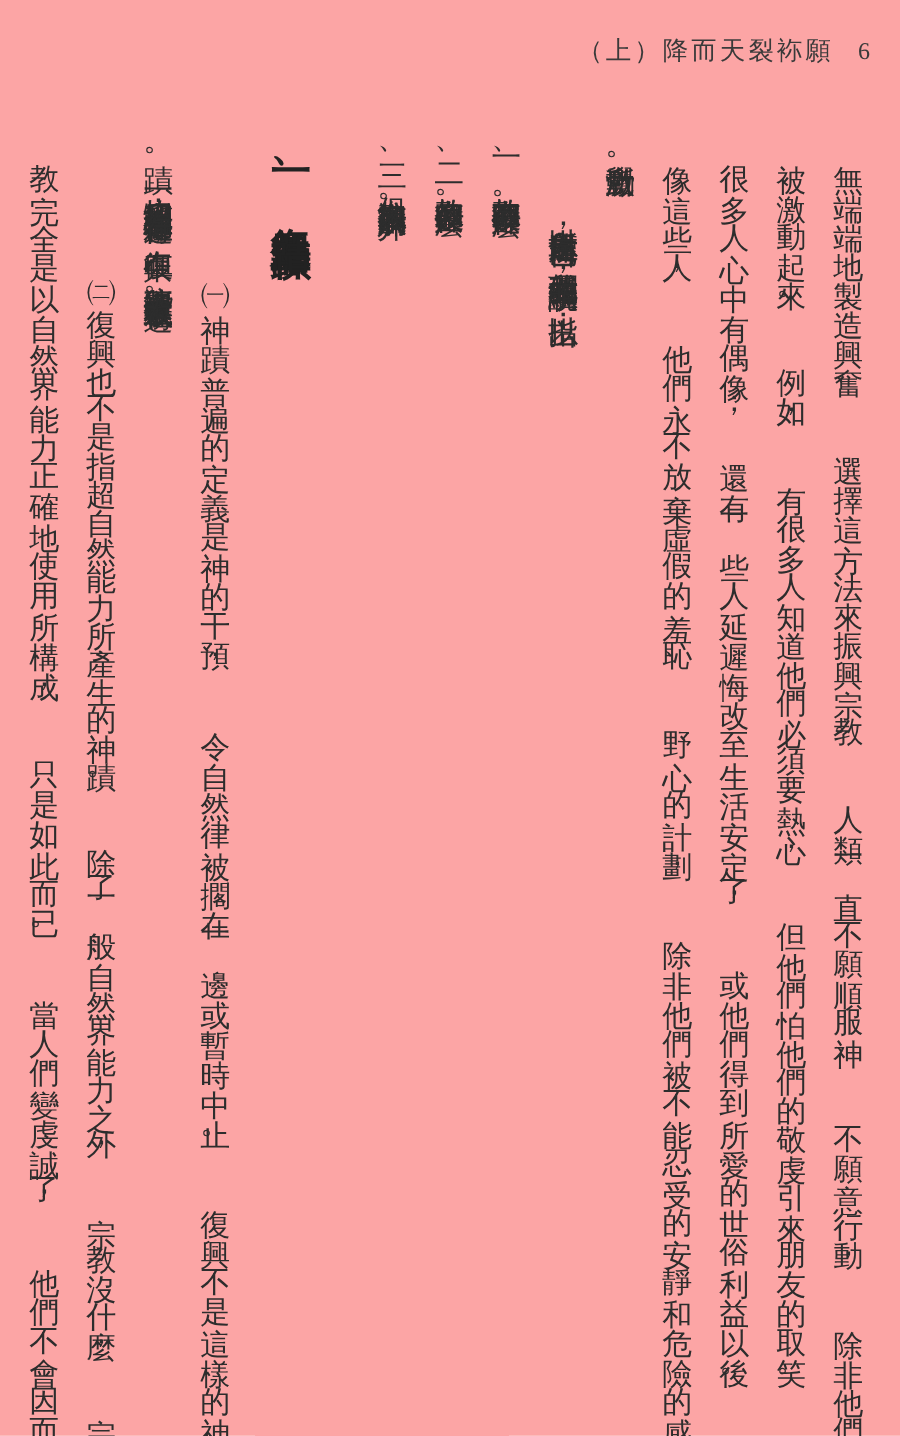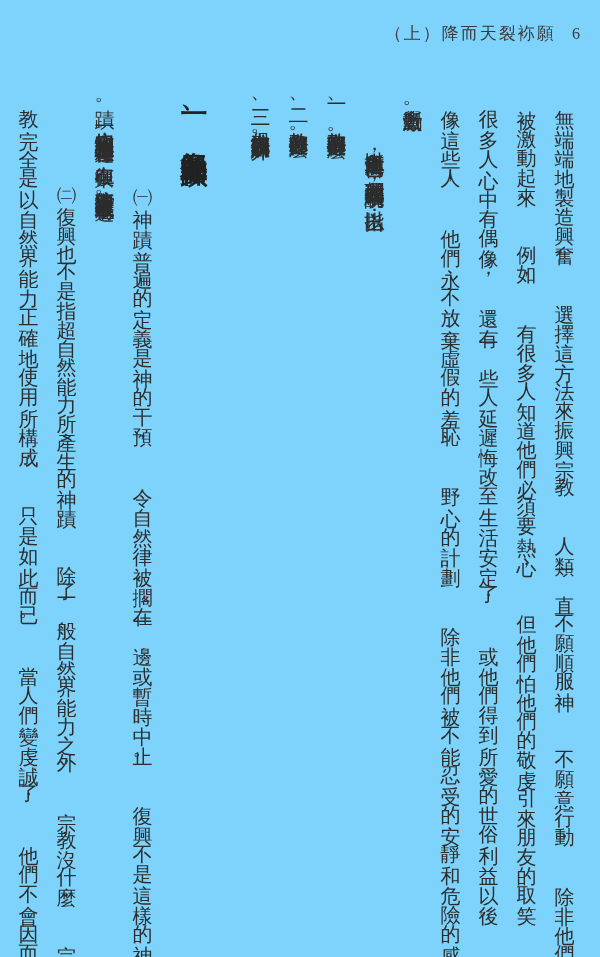--- a/index.html
+++ b/index.html
@@ -4,21 +4,21 @@
 <style>
   html, body { margin: 0; padding: 0; }
   body {
     width: 600px; height: 957px;
     background: #fbfbf8;
     position: relative;
     overflow: hidden;
     font-family: "Liberation Serif", "DejaVu Serif", serif;
     color: #2e2e2e;
   }
-  .page { position: absolute; inset: 0; background: #7dd3fc; }
+  .page { position: absolute; inset: 0; background: #fca5a5; }
 
   
   .running-head {
     position: absolute;
     top: 22px; right: 20px;
     font-size: 17px;
     letter-spacing: 2px;
     color: #3a3a3a;
     white-space: nowrap;
   }

